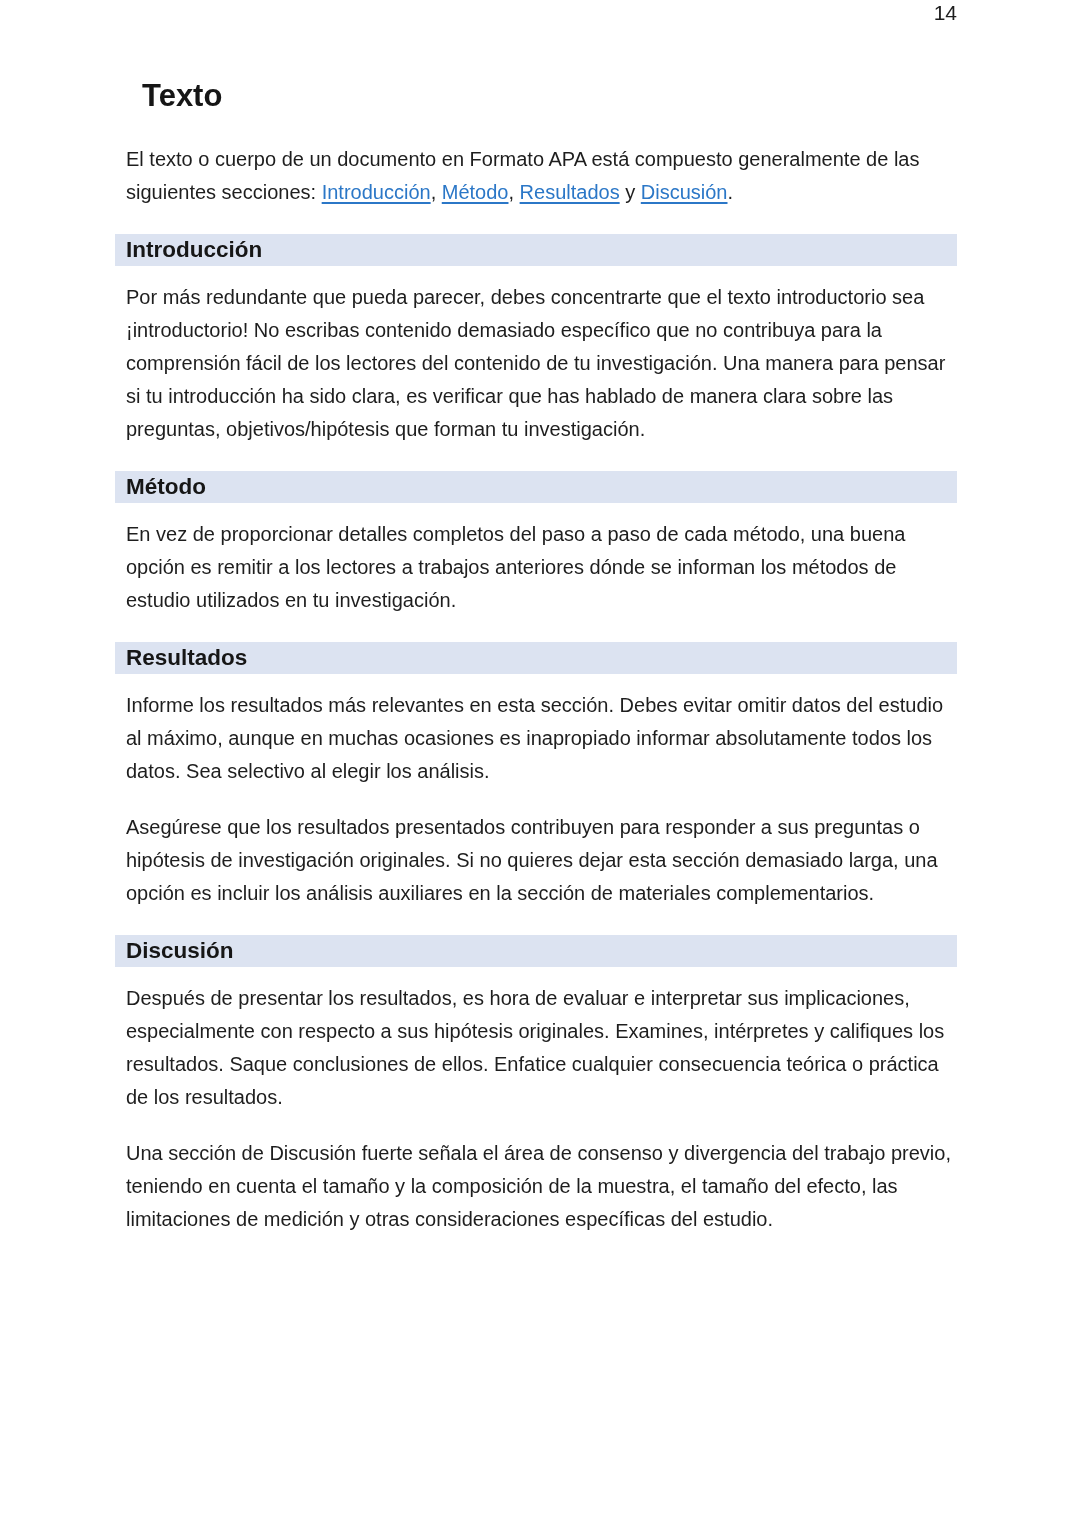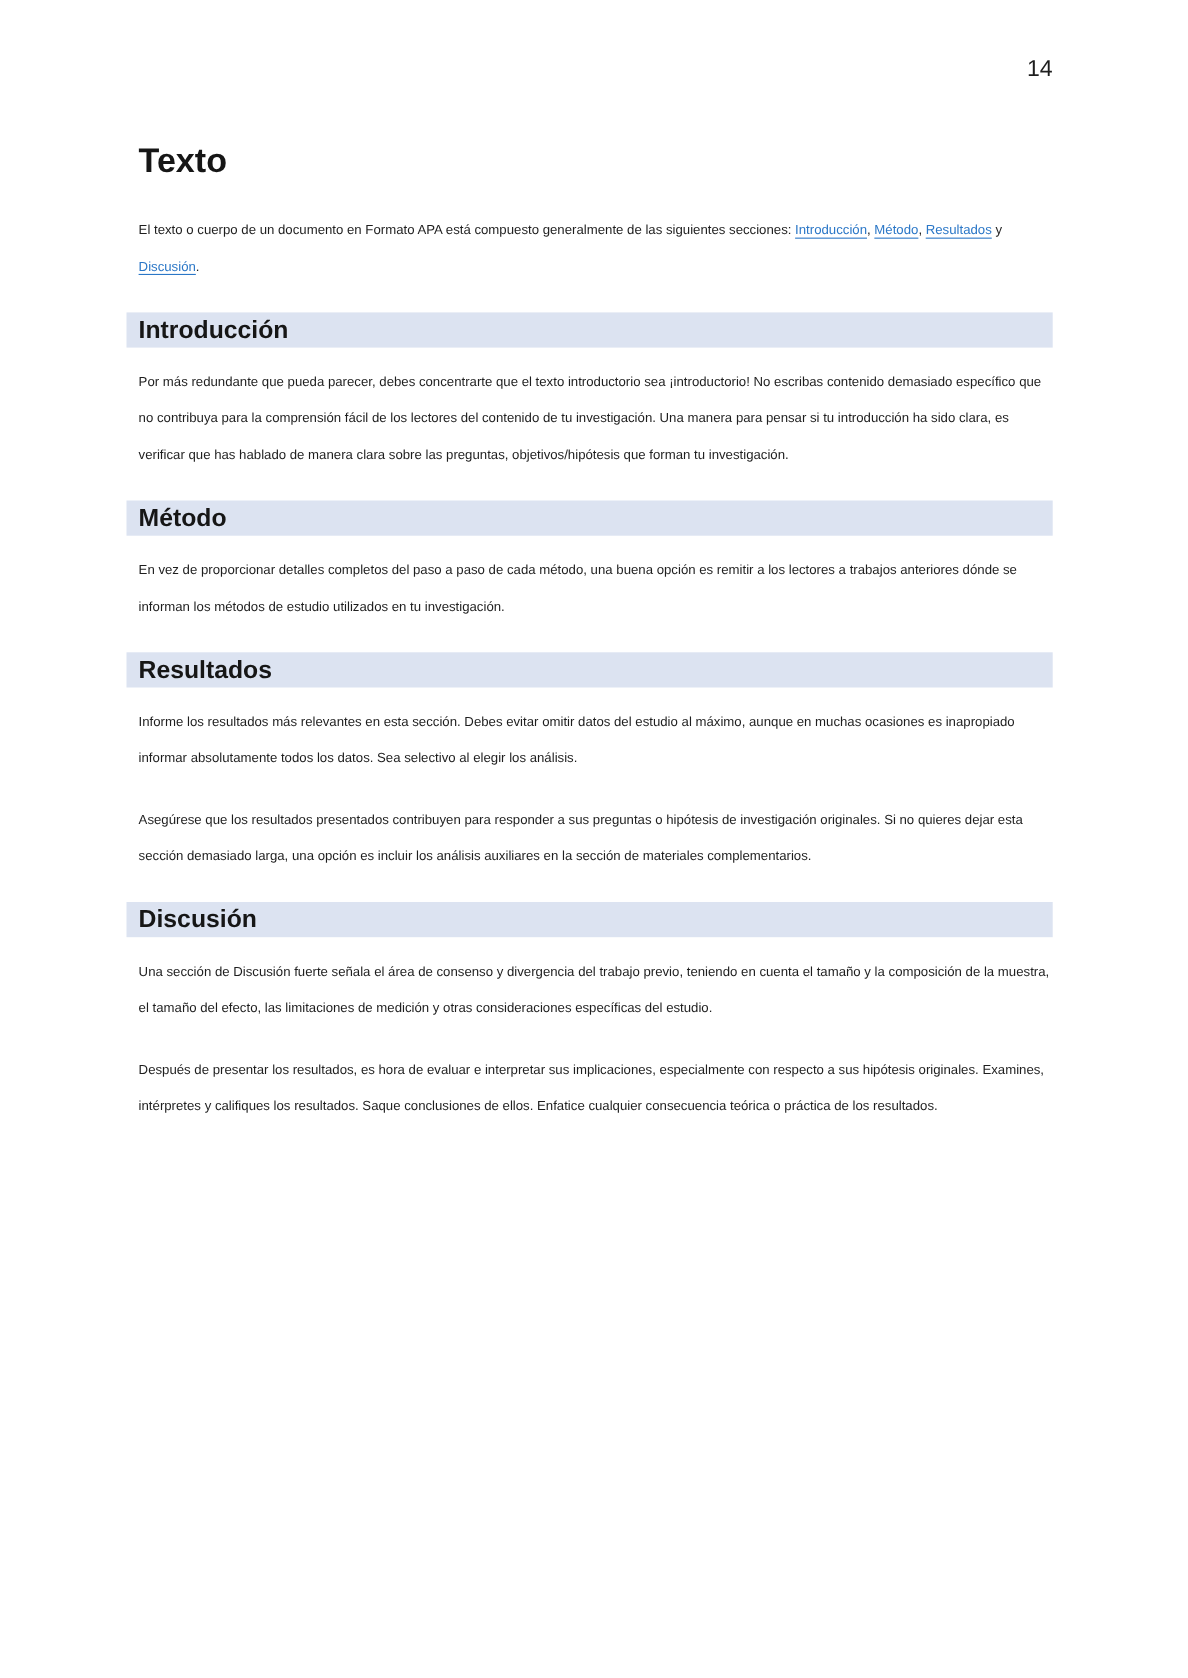--- a/index.html
+++ b/index.html
@@ -13,39 +13,38 @@
     -webkit-font-smoothing: antialiased;
   }
   .page {
     position: relative;
     width: 1080px;
     height: 1525px;
     background: #ffffff;
     overflow: hidden;
   }
   .page-number {
-    padding-top: 50px;
     margin-right: 123px;
     text-align: right;
     font-size: 21px;
     line-height: 26px;
     color: #1e1e1e;
   }
   .content {
     margin: 0 123px 0 126px;
   }
   .doc-title {
     font-size: 31px;
     line-height: 34px;
     font-weight: 700;
-    margin: 53px 0 30px 0;
+    margin: 53px 0 30px 16px;
     color: #161616;
   }
   .body-p {
-    font-size: 12px;
+    font-size: 20px;
     line-height: 33px;
     margin: 0 0 23px 0;
     color: #1e1e1e;
   }
   .section-heading {
     font-size: 22.5px;
     line-height: 24px;
     font-weight: 700;
     color: #161616;
     background: #dce3f1;
@@ -77,17 +76,17 @@
     <p class="body-p">Por más redundante que pueda parecer, debes concentrarte que el texto introductorio sea ¡introductorio! No escribas contenido demasiado específico que no contribuya para la comprensión fácil de los lectores del contenido de tu investigación. Una manera para pensar si tu introducción ha sido clara, es verificar que has hablado de manera clara sobre las preguntas, objetivos/hipótesis que forman tu investigación.</p>
 
     <h2 class="section-heading">Método</h2>
     <p class="body-p">En vez de proporcionar detalles completos del paso a paso de cada método, una buena opción es remitir a los lectores a trabajos anteriores dónde se informan los métodos de estudio utilizados en tu investigación.</p>
 
     <h2 class="section-heading">Resultados</h2>
     <p class="body-p">Informe los resultados más relevantes en esta sección. Debes evitar omitir datos del estudio al máximo, aunque en muchas ocasiones es inapropiado informar absolutamente todos los datos. Sea selectivo al elegir los análisis.</p>
     <p class="body-p"><span>Asegúrese que los resultados presentados contribuyen para responder a sus preguntas o hipótesis de investigación originales. Si no quieres dejar esta sección demasiado larga, una opción es incluir los análisis auxiliares en la sección de </span><strong>materiales complementarios</strong><span>.</span></p>
 
     <h2 class="section-heading">Discusión</h2>
+    <p class="body-p">Después de presentar los resultados, es hora de evaluar e interpretar sus implicaciones, especialmente con respecto a sus hipótesis originales. Examines, intérpretes y califiques los resultados. Saque conclusiones de ellos. Enfatice cualquier consecuencia teórica o práctica de los resultados.</p>
     <p class="body-p">Una sección de Discusión fuerte señala el área de consenso y divergencia del trabajo previo, teniendo en cuenta el tamaño y la composición de la muestra, el tamaño del efecto, las limitaciones de medición y otras consideraciones específicas del estudio.</p>
-    <p class="body-p">Después de presentar los resultados, es hora de evaluar e interpretar sus implicaciones, especialmente con respecto a sus hipótesis originales. Examines, intérpretes y califiques los resultados. Saque conclusiones de ellos. Enfatice cualquier consecuencia teórica o práctica de los resultados.</p>
 
   </div>
 </div>
 
 </body></html>

